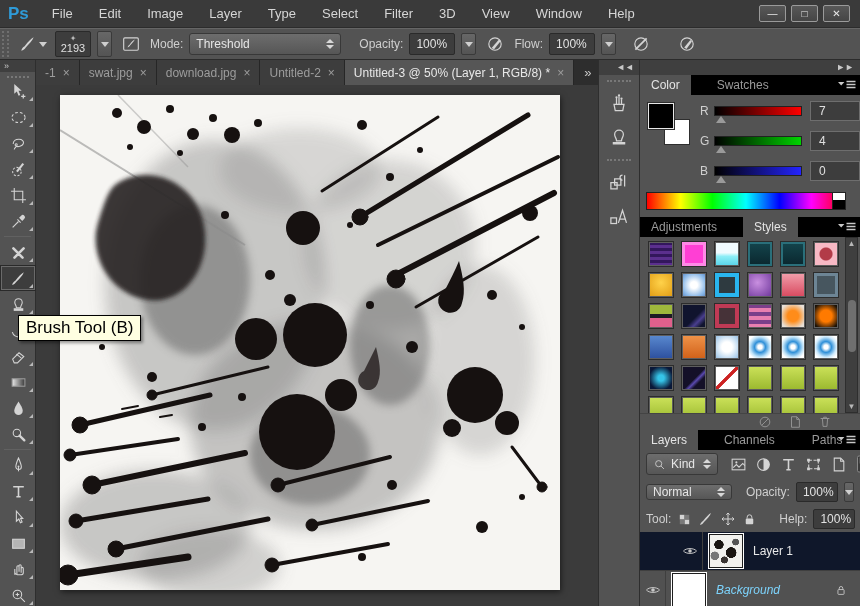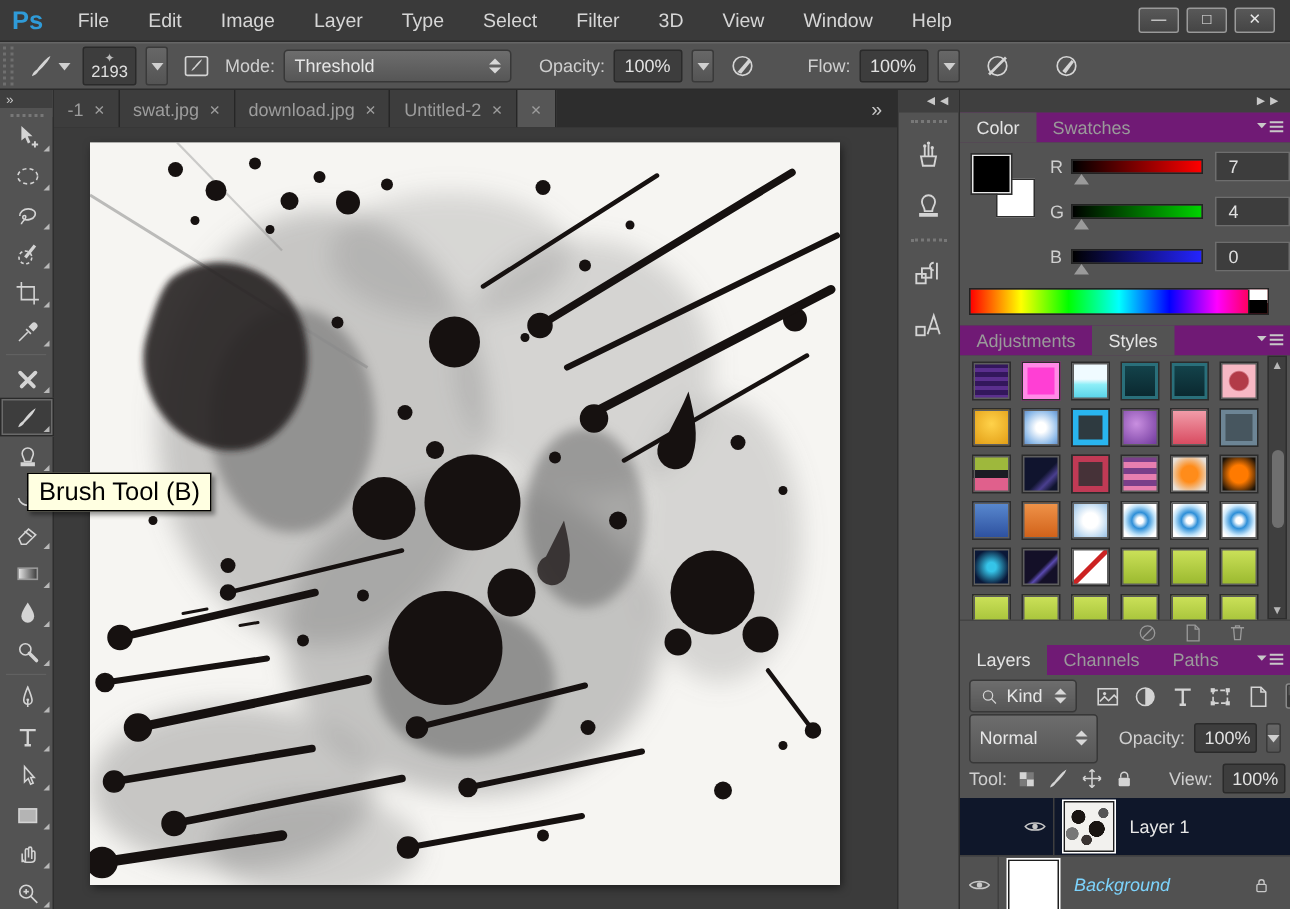--- a/index.html
+++ b/index.html
@@ -72,21 +72,21 @@
     display:flex; flex-direction:column; align-items:center; }
   .dockstrip .bar { height:15px; width:100%; background:#3f3f3f; color:#c8c8c8; font-size:9px;
     text-align:right; padding-right:5px; line-height:15px; }
   .dockstrip .grip { width:24px; border-top:2px dotted #787878; margin:5px 0 4px; }
   .dock-btn { width:34px; height:30px; display:flex; align-items:center; justify-content:center; margin:2px 0; }
 
   
   .panels { width:220px; background:#464646; position:relative; }
   .panels .bar { height:15px; background:#3f3f3f; color:#c8c8c8; font-size:9px; text-align:right;
     padding-right:6px; line-height:15px; }
-  .ptabs { height:20px; background:#701a75; display:flex; align-items:center; position:relative; }
+  .ptabs { height:20px; background:#000000; display:flex; align-items:center; position:relative;gap:15px; }
   .ptab { height:20px; padding:0 11px; font-size:12px; line-height:20px; color:#9a9a9a; }
   .ptab.active { background:#535353; color:#e4e4e4; }
   .pmenu { position:absolute; right:4px; top:5px; }
   .pbody { background:#535353; position:relative; }
 
   
   .fgbg { position:absolute; left:8px; top:8px; width:46px; height:46px; }
   .fg { position:absolute; left:0; top:0; width:26px; height:26px; background:#000;
     border:1px solid #e8e8e8; outline:1px solid #2e2e2e; z-index:2; }
   .bg-sw { position:absolute; left:16px; top:16px; width:26px; height:26px; background:#fff;
@@ -110,21 +110,21 @@
   .vscroll { position:absolute; right:2px; top:0; width:13px; height:176px; background:#3f3f3f; border:1px solid #2e2e2e; }
   .vscroll .arr { position:absolute; left:0; width:11px; height:11px; color:#b8b8b8; font-size:8px; text-align:center; line-height:11px; }
   .vscroll .thumb-bar { position:absolute; left:2px; top:62px; width:8px; height:52px; background:#6f6f6f; border-radius:4px; }
   .styles-footer { height:17px; display:flex; align-items:center; justify-content:flex-end; gap:16px;
     padding-right:28px; background:#535353; border-top:1px solid #444; }
 
   
   .lrow { display:flex; align-items:center; gap:6px; padding:0 6px; }
   .kind-dd { width:94px; height:22px; }
   .filter-icons { display:flex; align-items:center; gap:8px; margin-left:6px; }
-  .blend-dd { width:112px; height:33px; }
+  .blend-dd { width:112px; height:16px; }
   .layer-row { height:39px; display:flex; align-items:center; border-bottom:1px solid #3f3f3f; background:#515151; }
   .layer-row.selected { background:#0f172a;padding-left:37px; }
   .eye-cell { width:26px; align-self:stretch; display:flex; align-items:center; justify-content:center;
     border-right:1px solid #3f3f3f; }
   .layer-thumb { width:34px; height:34px; margin-left:6px; border:1px solid #1e1e1e; outline:1px solid #fff; background:#fff; }
   .thumb-splatter { background:
      radial-gradient(circle at 28% 30%, #1a1512 14%, transparent 15%),
      radial-gradient(circle at 66% 55%, #1a1512 19%, transparent 20%),
      radial-gradient(circle at 45% 78%, #3a3432 11%, transparent 12%),
      radial-gradient(circle at 80% 22%, #555 9%, transparent 10%),
@@ -203,21 +203,21 @@
       </div>
     <div class="caret-btn" style="height:22px">
         <span class="caret"></span>
       </div>
     <div class="icon-btn">
       <svg class="ic" width="18" height="18" viewBox="0 0 16 16">
           <circle cx="8" cy="8" r="5.5" stroke="#d4d4d4" fill="none"></circle>
           <path d="M5 11.5L11.5 4l1.6 1.3L7.2 12.6z" fill="#d4d4d4"></path>
         </svg>
     </div>
-    <span class="opt-label" style="margin-left:24px">Flow:</span>
+    <span class="opt-label" style="margin-left:0">Flow:</span>
     <div class="val-box" style="width:46px">
         <span>100%</span>
       </div>
     <div class="caret-btn" style="height:22px">
         <span class="caret"></span>
       </div>
     <div class="icon-btn" style="margin-left:6px">
       <svg class="ic" width="18" height="18" viewBox="0 0 16 16">
           <circle cx="8" cy="8" r="5.5" stroke="#d4d4d4" fill="none"></circle>
           <path d="M3 13L13 3" stroke="#d4d4d4" stroke-width="1.6"></path>
@@ -394,20 +394,21 @@
             </div>
             <div class="tab">
               <span>download.jpg</span>
               <span class="tab-close">×</span>
             </div>
             <div class="tab">
               <span>Untitled-2</span>
               <span class="tab-close">×</span>
             </div>
             <div class="tab active">
+              <span>Untitled-3 @ 50% (Layer 1, RGB/8) *</span>
               <span class="tab-close">×</span>
             </div>
           </div>
         <span class="tab-overflow">»</span>
       </div>
       <div class="workspace">
         <div class="canvas">
           <svg viewBox="0 0 500 495" preserveAspectRatio="none">
             <defs>
               <filter id="b8" x="-40%" y="-40%" width="180%" height="180%">
@@ -775,21 +776,21 @@
               <svg class="ic" width="16" height="16" viewBox="0 0 16 16">
                 <path d="M8 2v12M2 8h12M8 2L6.3 3.7M8 2l1.7 1.7M8 14l-1.7-1.7M8 14l1.7-1.7M2 8l1.7-1.7M2 8l1.7 1.7M14 8l-1.7-1.7M14 8l-1.7 1.7" stroke="#d4d4d4" fill="none"></path>
               </svg>
             </span>
           <span>
               <svg class="ic" width="15" height="15" viewBox="0 0 16 16">
                 <rect x="4" y="7" width="8" height="6" rx="1" fill="#d4d4d4"></rect>
                 <path d="M5.5 7V5.5a2.5 2.5 0 0 1 5 0V7" stroke="#d4d4d4" fill="none"></path>
               </svg>
             </span>
-          <span class="opt-label" style="margin-left:16px">View:</span>
+          <span class="opt-label" style="margin-left:16px">Help:</span>
           <div class="val-box" style="width:42px;height:20px">
               <span>100%</span>
             </div>
           <div class="caret-btn" style="height:20px;width:13px">
               <span class="caret"></span>
             </div>
         </div>
         <div id="layers-list">
             <div class="layer-row selected">
               <div class="eye-cell">

